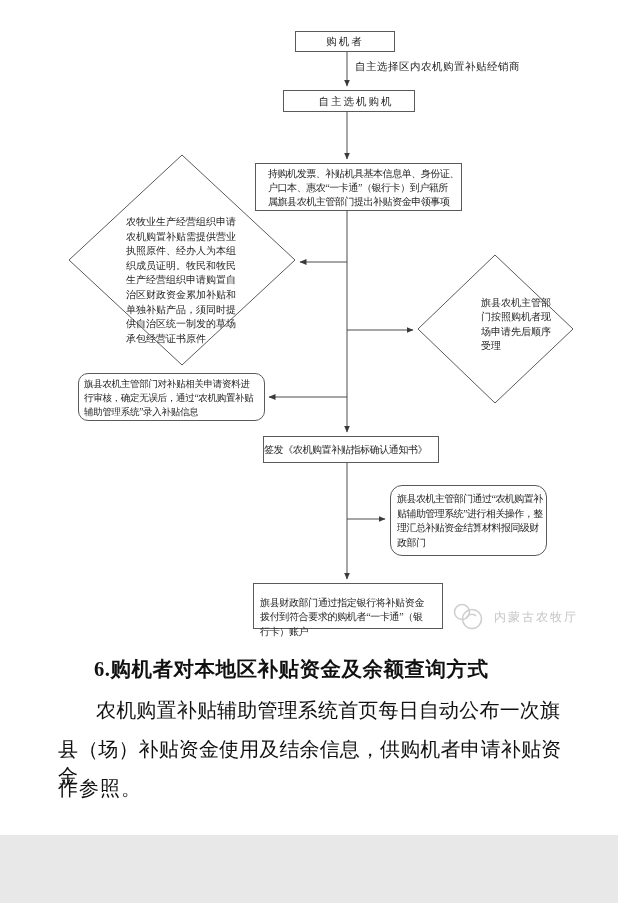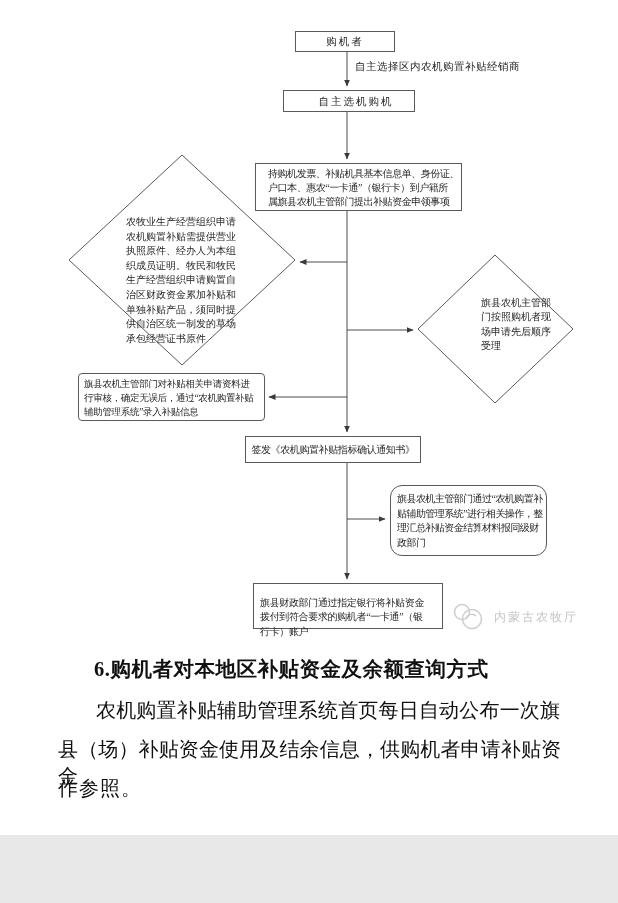--- a/index.html
+++ b/index.html
@@ -16,24 +16,24 @@
     position:absolute;box-sizing:border-box;background:#fff;
     border:1px solid #5a5a5a;color:#262626;
     font-size:10px;line-height:14.5px;white-space:pre;
   }
   .n-purchaser{left:295px;top:31px;width:100px;height:21px;
     text-align:center;line-height:20px;font-size:10.5px;letter-spacing:2px;}
   .n-self-select{left:283px;top:90px;width:132px;height:22px;
     text-align:center;line-height:21px;font-size:10.5px;letter-spacing:2px;padding-left:14px;}
   .n-apply{left:255px;top:163px;width:207px;height:48px;
     padding:3px 12px;line-height:14px;letter-spacing:-0.45px;}
-  .n-review{left:78px;top:373px;width:187px;height:48px;border-radius:4px;
+  .n-review{left:78px;top:373px;width:187px;height:48px;border-radius:10px;
     padding:4px 5px;line-height:13.8px;font-size:9.5px;letter-spacing:-0.3px;}
-  .n-issue{left:245px;top:436px;width:176px;height:27px;
-    text-align:center;line-height:25px;letter-spacing:-0.4px;}
+  .n-issue{left:263px;top:436px;width:176px;height:27px;
+    text-align:left;line-height:25px;letter-spacing:-0.4px;}
   .n-settlement{left:390px;top:485px;width:157px;height:71px;border-radius:12px;
     padding:6px;line-height:14.6px;font-size:10px;letter-spacing:-0.55px;}
   .n-payment{left:253px;top:583px;width:190px;height:46px;
     padding:12px 6px;line-height:14.3px;letter-spacing:-0.35px;}
   .edge-label{
     position:absolute;left:355px;top:60px;font-size:10.5px;color:#262626;
     letter-spacing:0.5px;white-space:pre;
   }
   .dtext{position:absolute;font-size:10px;color:#262626;white-space:pre;}
   .dtext-left{left:126px;top:215px;line-height:14.6px;}

